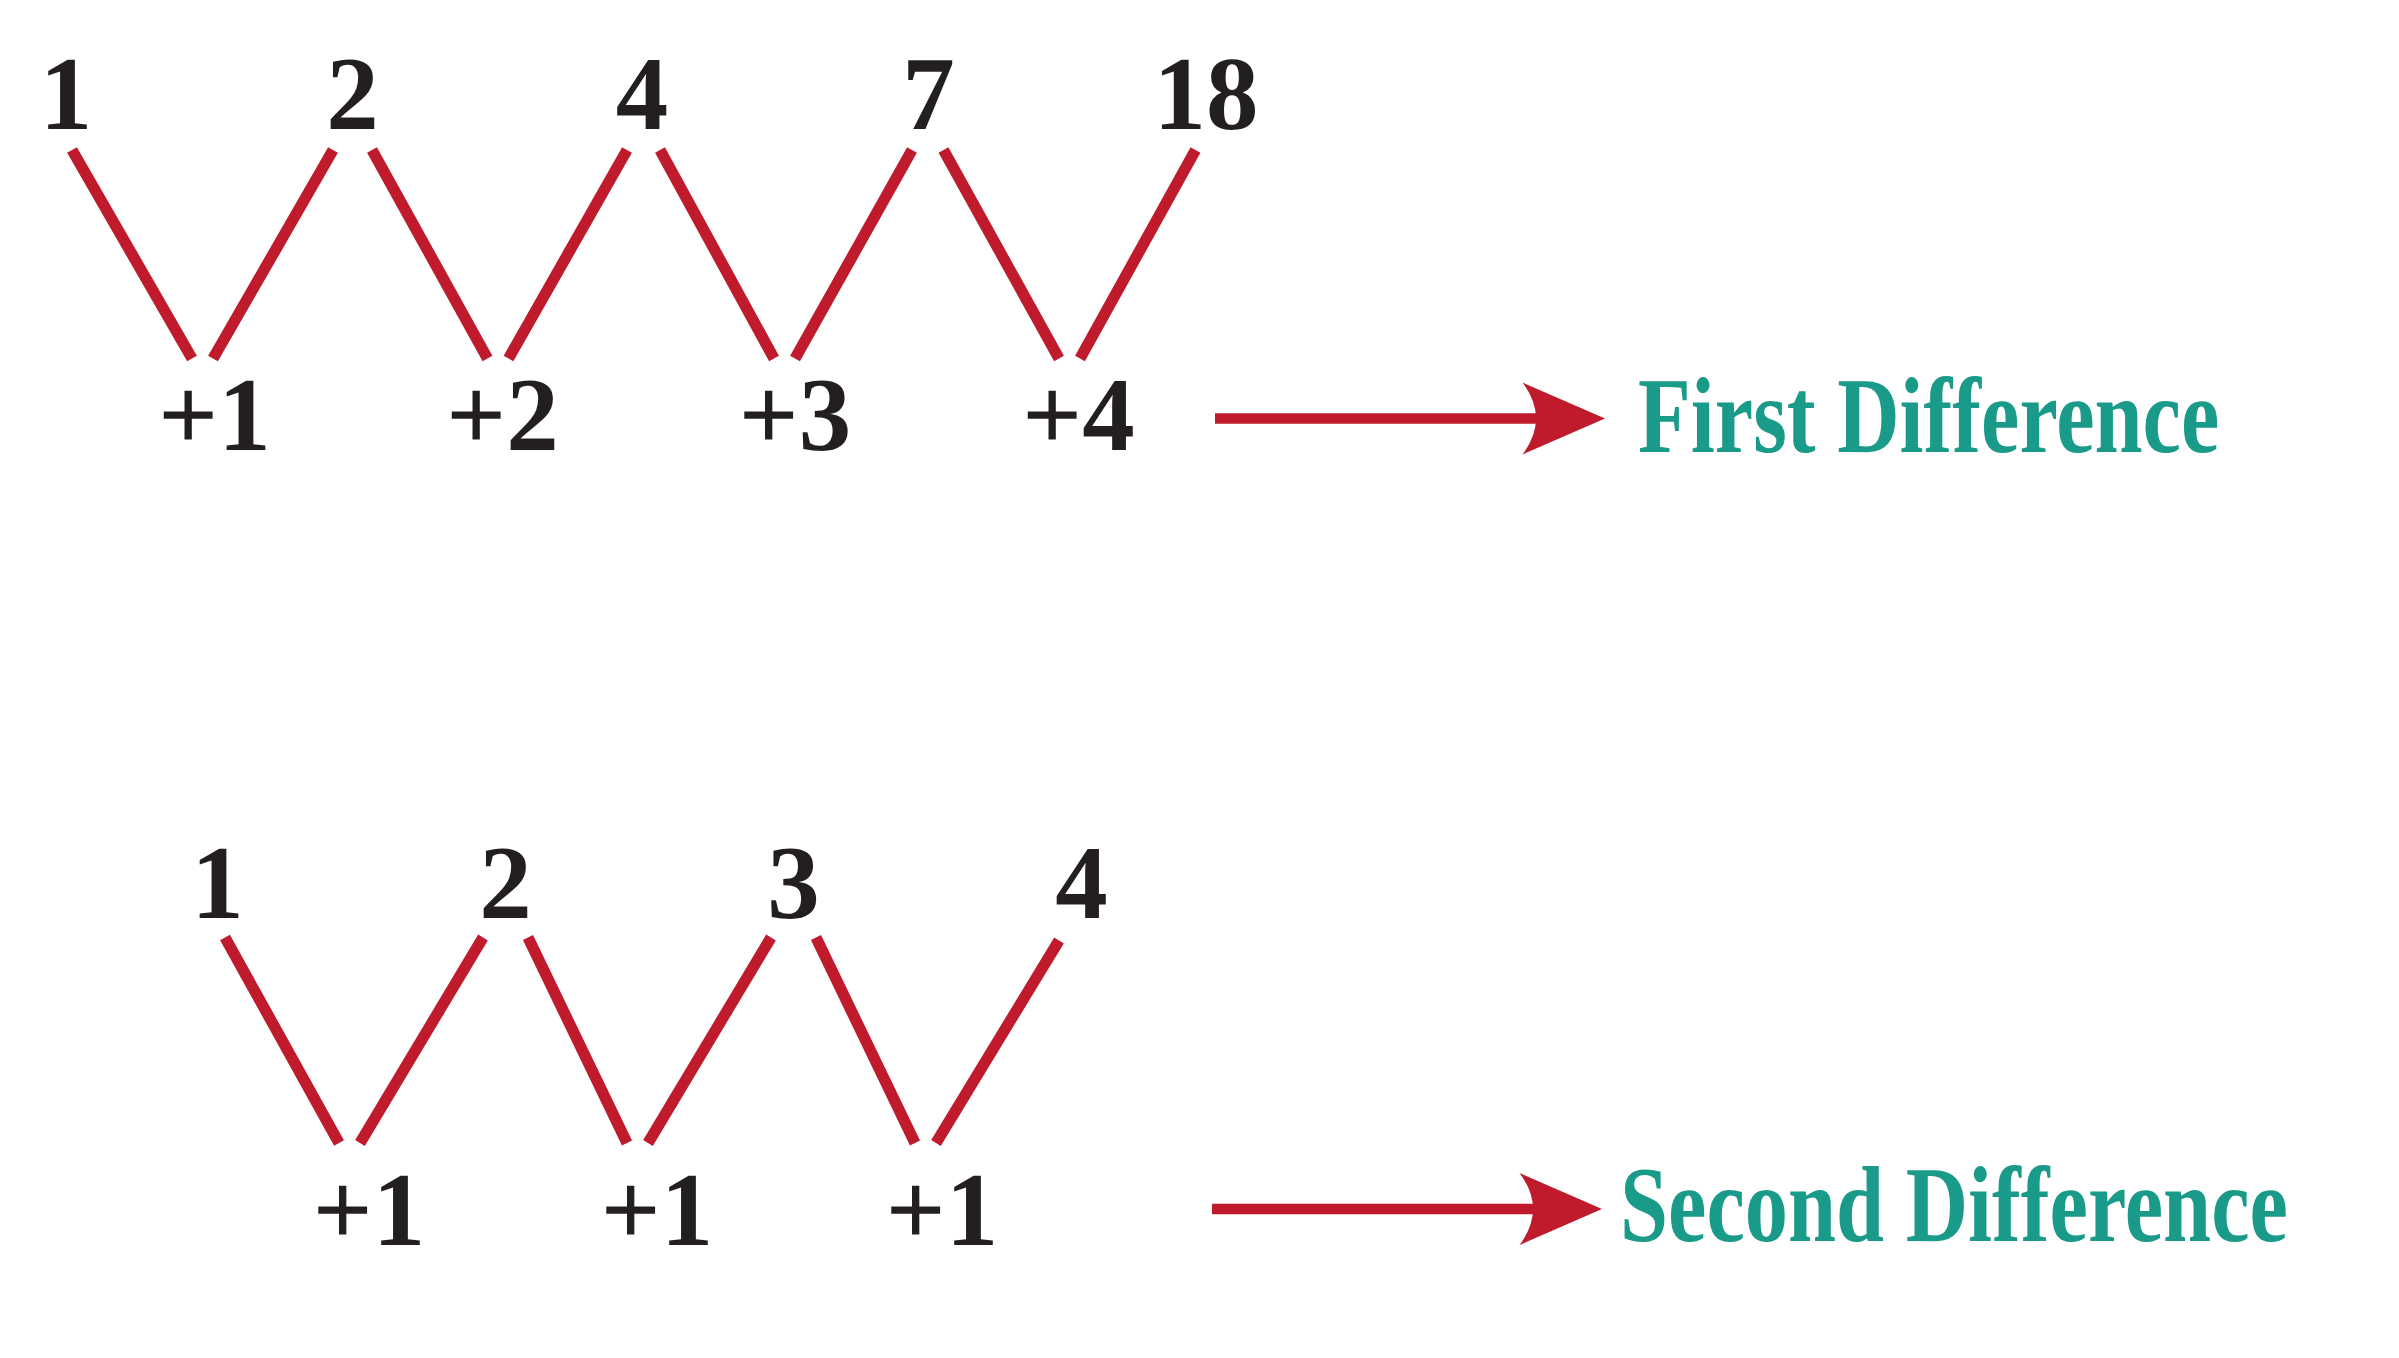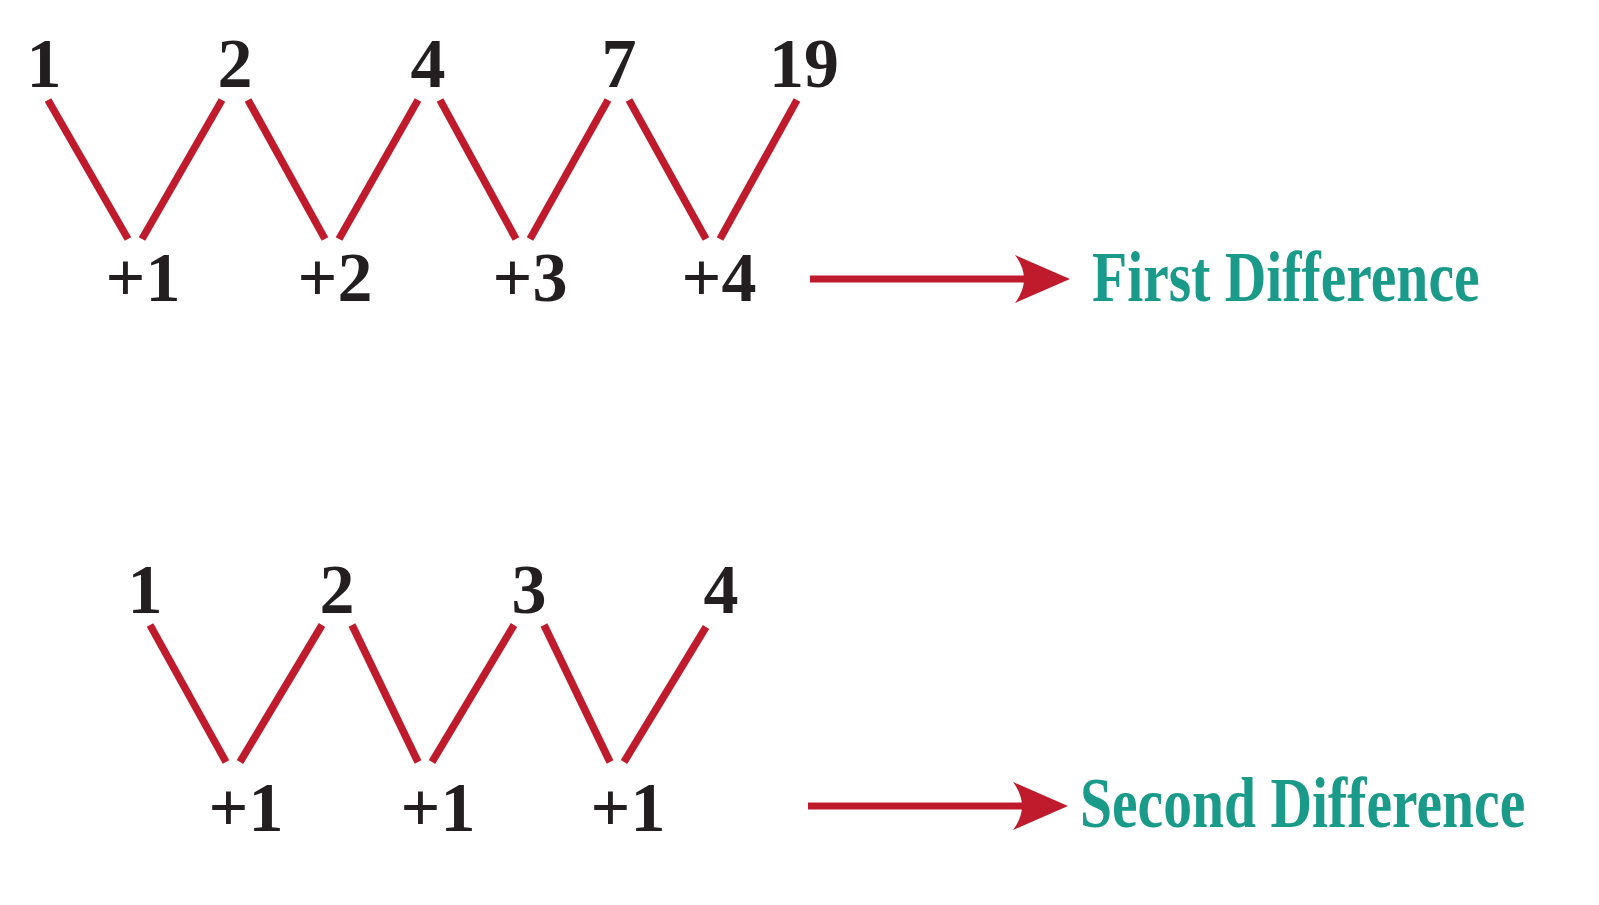--- a/index.html
+++ b/index.html
@@ -77,21 +77,21 @@
     <g>
       <line x1="808" y1="806" x2="1030" y2="806" stroke="#BF1B2C" stroke-width="7"></line>
       <path d="M 1068 806 L 1013 782 Q 1031 806 1013 830 Z" fill="#BF1B2C"></path>
     </g>
   </svg>
 
   <span class="num" style="left:44px;  top:64px">1</span>
   <span class="num" style="left:235px; top:64px">2</span>
   <span class="num" style="left:428px; top:64px">4</span>
   <span class="num" style="left:619px; top:64px">7</span>
-  <span class="num" style="left:804px; top:64px">19</span>
+  <span class="num" style="left:804px; top:64px">18</span>
 
   <span class="num" style="left:143px; top:278px">+1</span>
   <span class="num" style="left:335px; top:278px">+2</span>
   <span class="num" style="left:530px; top:278px">+3</span>
   <span class="num" style="left:719px; top:278px">+4</span>
 
   <span class="diff-label" style="left:1092px; top:277px">First Difference</span>
 
   <span class="num" style="left:145px; top:590px">1</span>
   <span class="num" style="left:337px; top:590px">2</span>

